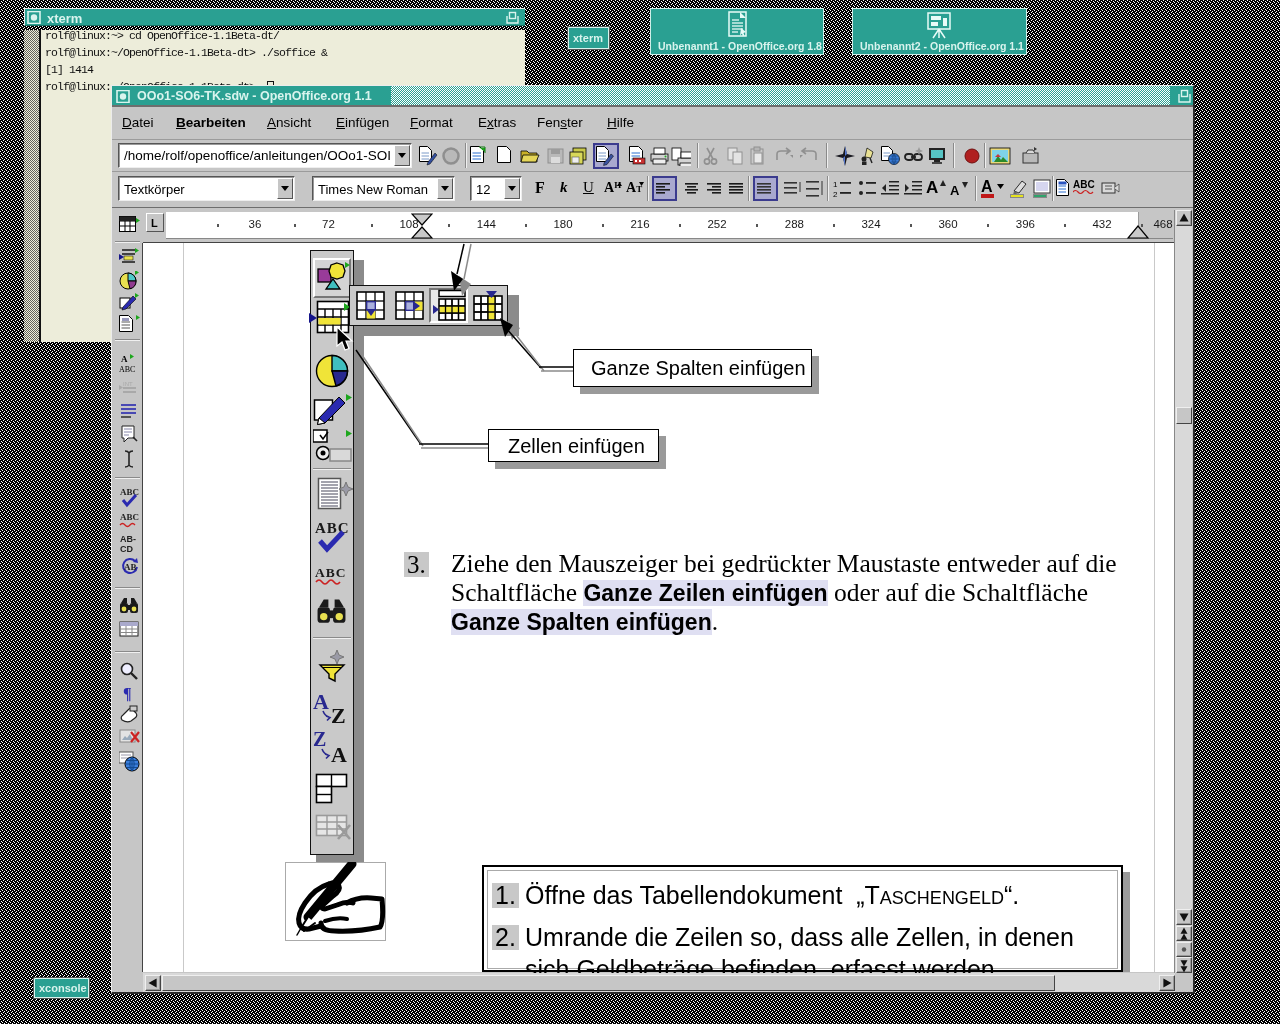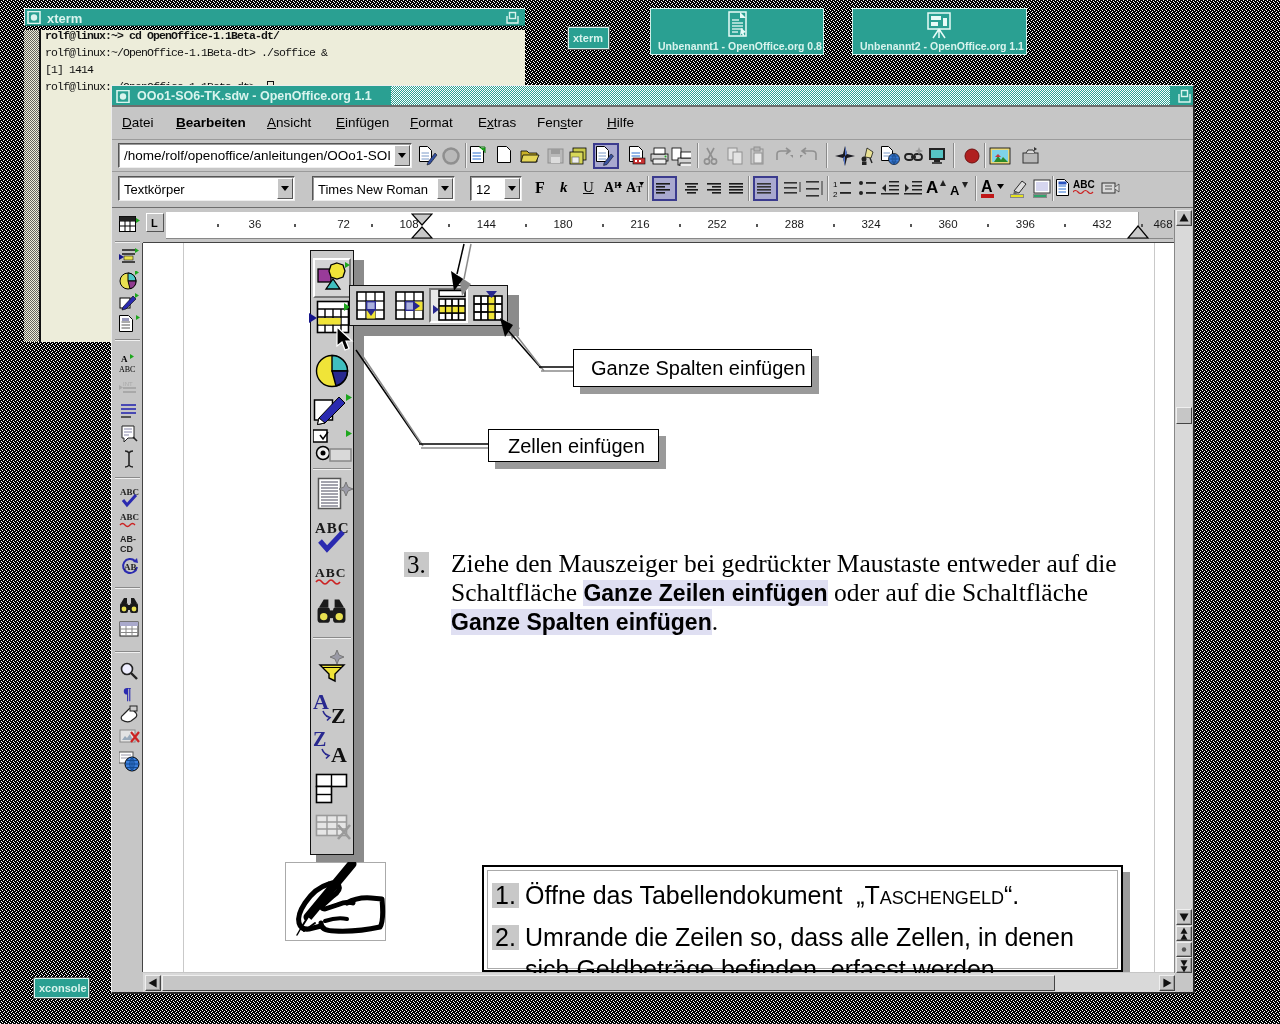--- a/index.html
+++ b/index.html
@@ -42,41 +42,41 @@
       <path d="M2,5 L2,12 L13,12 L13,5"></path>
       <rect x="4.5" y="1.5" width="6" height="6"></rect>
     </g>
   </svg>
 <div style="position:absolute;left:24px;top:30px;width:501px;height:312px;background:#0c0c0c"></div>
 <svg style="position:absolute;left:24px;top:30px" width="15" height="312" shape-rendering="crispEdges">
     <rect width="15" height="312" fill="url(#xsb)"></rect>
   </svg>
 <div style="position:absolute;left:39px;top:30px;width:2px;height:312px;background:#111"></div>
 <div style="position:absolute;left:41px;top:30px;width:484px;height:312px;background:#ededda"></div>
-<div style="position:absolute;left:45px;top:29.5px;font-family:'Liberation Mono',sans-serif;font-size:11.5px;font-weight:bold;color:#111;white-space:nowrap;line-height:1;letter-spacing:-0.9px">rolf@linux:~&gt; cd OpenOffice-1.1Beta-dt/</div>
+<div style="position:absolute;left:45px;top:29.5px;font-family:'Liberation Mono',sans-serif;font-size:11.5px;font-weight:normal;color:#111;white-space:nowrap;line-height:1;letter-spacing:-0.9px">rolf@linux:~&gt; cd OpenOffice-1.1Beta-dt/</div>
 <div style="position:absolute;left:45px;top:46.5px;font-family:'Liberation Mono',sans-serif;font-size:11.5px;font-weight:normal;color:#111;white-space:nowrap;line-height:1;letter-spacing:-0.9px">rolf@linux:~/OpenOffice-1.1Beta-dt&gt; ./soffice &amp;</div>
 <div style="position:absolute;left:45px;top:63.5px;font-family:'Liberation Mono',sans-serif;font-size:11.5px;font-weight:normal;color:#111;white-space:nowrap;line-height:1;letter-spacing:-0.9px">[1] 1414</div>
 <div style="position:absolute;left:45px;top:80.5px;font-family:'Liberation Mono',sans-serif;font-size:11.5px;font-weight:normal;color:#111;white-space:nowrap;line-height:1;letter-spacing:-0.9px">rolf@linux:~/OpenOffice-1.1Beta-dt&gt;</div>
 <div style="position:absolute;left:267px;top:81px;width:7px;height:13px;border:1.5px solid #111"></div>
 <div style="position:absolute;left:568px;top:27px;width:41px;height:22px;background:#2aa092;border:1px solid #d9f4ee;outline:1px solid #555"></div>
 <div style="position:absolute;left:573px;top:33px;font-family:'Liberation Sans',sans-serif;font-size:11px;font-weight:bold;color:#d9f4ee;white-space:nowrap;line-height:1;">xterm</div>
 <div style="position:absolute;left:650px;top:8px;width:174px;height:47px;background:#2aa092;border:1px solid #cfeee8"></div>
 <svg style="position:absolute;left:726px;top:11px" width="26" height="28">
 <rect x="3" y="1" width="17" height="24" fill="#2aa092" stroke="#e8fbf7" stroke-width="1.5"></rect>
 <path d="M14,1 L20,7 L14,7 Z" fill="#e8fbf7"></path>
 <g stroke="#e8fbf7" stroke-width="1.3">
 <line x1="6" y1="9" x2="13" y2="9"></line>
       <line x1="6" y1="12" x2="17" y2="12"></line>
       <line x1="6" y1="15" x2="17" y2="15"></line>
       <line x1="6" y1="18" x2="17" y2="18"></line>
       <line x1="6" y1="21" x2="12" y2="21"></line>
     </g>
 <path d="M15,17 l5,4 -2.5,1 1,2.5 -1.6,0.7 -1,-2.6 -1.9,1.9 Z" fill="#e8fbf7"></path>
 </svg>
-<div style="position:absolute;left:658px;top:41px;font-family:'Liberation Sans',sans-serif;font-size:10.5px;font-weight:bold;color:#d9f4ee;white-space:nowrap;line-height:1;">Unbenannt1 - OpenOffice.org 0.8</div>
+<div style="position:absolute;left:658px;top:41px;font-family:'Liberation Sans',sans-serif;font-size:10.5px;font-weight:bold;color:#d9f4ee;white-space:nowrap;line-height:1;">Unbenannt1 - OpenOffice.org 1.8</div>
 <div style="position:absolute;left:852px;top:8px;width:175px;height:47px;background:#2aa092;border:1px solid #cfeee8"></div>
 <svg style="position:absolute;left:926px;top:11px" width="28" height="28">
 <rect x="2" y="2" width="22" height="16" fill="#2aa092" stroke="#e8fbf7" stroke-width="1.5"></rect>
 <rect x="5" y="5" width="10" height="4" fill="#e8fbf7"></rect>
 <rect x="5" y="11" width="7" height="4" fill="#e8fbf7"></rect>
 <rect x="17" y="7" width="4" height="8" fill="#e8fbf7"></rect>
 <path d="M13,18 L7,27 M13,18 L19,27 M13,18 L13,27" stroke="#e8fbf7" stroke-width="1.5" fill="none"></path>
 </svg>
 <div style="position:absolute;left:860px;top:41px;font-family:'Liberation Sans',sans-serif;font-size:10.5px;font-weight:bold;color:#d9f4ee;white-space:nowrap;line-height:1;">Unbenannt2 - OpenOffice.org 1.1</div>
 <div style="position:absolute;left:34px;top:978px;width:55px;height:20px;background:#2aa092;border:1px solid #d9f4ee;outline:1px solid #555"></div>
@@ -417,21 +417,21 @@
     <path d="M15,8 l4,-3 0,8 -4,-3" fill="#d9d9d9" stroke="#333" stroke-width="0.7"></path>
     <path d="M5,7 h7 M5,10 h7" stroke="#555"></path>
   </svg>
 <div style="position:absolute;left:112px;top:207px;width:1081px;height:1px;background:#6e6e6e"></div>
 <div style="position:absolute;left:146px;top:213px;width:18px;height:19px;background:#c6c6c6;border:1px solid #fff;border-right-color:#555;border-bottom-color:#555"></div>
 <div style="position:absolute;left:151px;top:218px;font-family:'Liberation Sans',sans-serif;font-size:11px;font-weight:bold;color:#000;white-space:nowrap;line-height:1;">L</div>
 <div style="position:absolute;left:166px;top:212px;width:972px;height:27px;background:#fff;border-bottom:1px solid #888"></div>
 <div style="position:absolute;left:1138px;top:212px;width:35px;height:27px;background:#c6c6c6;border-bottom:1px solid #888"></div>
 <div style="position:absolute;left:1138px;top:212px;width:1px;height:27px;background:#9a9a9a"></div>
 <div style="position:absolute;left:245px;top:219px;font-family:'Liberation Sans',sans-serif;font-size:11.5px;font-weight:normal;color:#1a1a1a;white-space:nowrap;line-height:1;width:20px;text-align:center">36</div>
-<div style="position:absolute;left:330px;top:219px;font-family:'Liberation Sans',sans-serif;font-size:11.5px;font-weight:normal;color:#1a1a1a;white-space:nowrap;line-height:1;width:20px;text-align:right">72</div>
+<div style="position:absolute;left:322px;top:219px;font-family:'Liberation Sans',sans-serif;font-size:11.5px;font-weight:normal;color:#1a1a1a;white-space:nowrap;line-height:1;width:20px;text-align:left">72</div>
 <div style="position:absolute;left:399px;top:219px;font-family:'Liberation Sans',sans-serif;font-size:11.5px;font-weight:normal;color:#1a1a1a;white-space:nowrap;line-height:1;width:20px;text-align:center">108</div>
 <div style="position:absolute;left:476px;top:219px;font-family:'Liberation Sans',sans-serif;font-size:11.5px;font-weight:normal;color:#1a1a1a;white-space:nowrap;line-height:1;width:20px;text-align:right">144</div>
 <div style="position:absolute;left:553px;top:219px;font-family:'Liberation Sans',sans-serif;font-size:11.5px;font-weight:normal;color:#1a1a1a;white-space:nowrap;line-height:1;width:20px;text-align:center">180</div>
 <div style="position:absolute;left:630px;top:219px;font-family:'Liberation Sans',sans-serif;font-size:11.5px;font-weight:normal;color:#1a1a1a;white-space:nowrap;line-height:1;width:20px;text-align:center">216</div>
 <div style="position:absolute;left:707px;top:219px;font-family:'Liberation Sans',sans-serif;font-size:11.5px;font-weight:normal;color:#1a1a1a;white-space:nowrap;line-height:1;width:20px;text-align:center">252</div>
 <div style="position:absolute;left:784px;top:219px;font-family:'Liberation Sans',sans-serif;font-size:11.5px;font-weight:normal;color:#1a1a1a;white-space:nowrap;line-height:1;width:20px;text-align:right">288</div>
 <div style="position:absolute;left:861px;top:219px;font-family:'Liberation Sans',sans-serif;font-size:11.5px;font-weight:normal;color:#1a1a1a;white-space:nowrap;line-height:1;width:20px;text-align:center">324</div>
 <div style="position:absolute;left:938px;top:219px;font-family:'Liberation Sans',sans-serif;font-size:11.5px;font-weight:normal;color:#1a1a1a;white-space:nowrap;line-height:1;width:20px;text-align:center">360</div>
 <div style="position:absolute;left:1015px;top:219px;font-family:'Liberation Sans',sans-serif;font-size:11.5px;font-weight:normal;color:#1a1a1a;white-space:nowrap;line-height:1;width:20px;text-align:right">396</div>
 <div style="position:absolute;left:1092px;top:219px;font-family:'Liberation Sans',sans-serif;font-size:11.5px;font-weight:normal;color:#1a1a1a;white-space:nowrap;line-height:1;width:20px;text-align:center">432</div>

